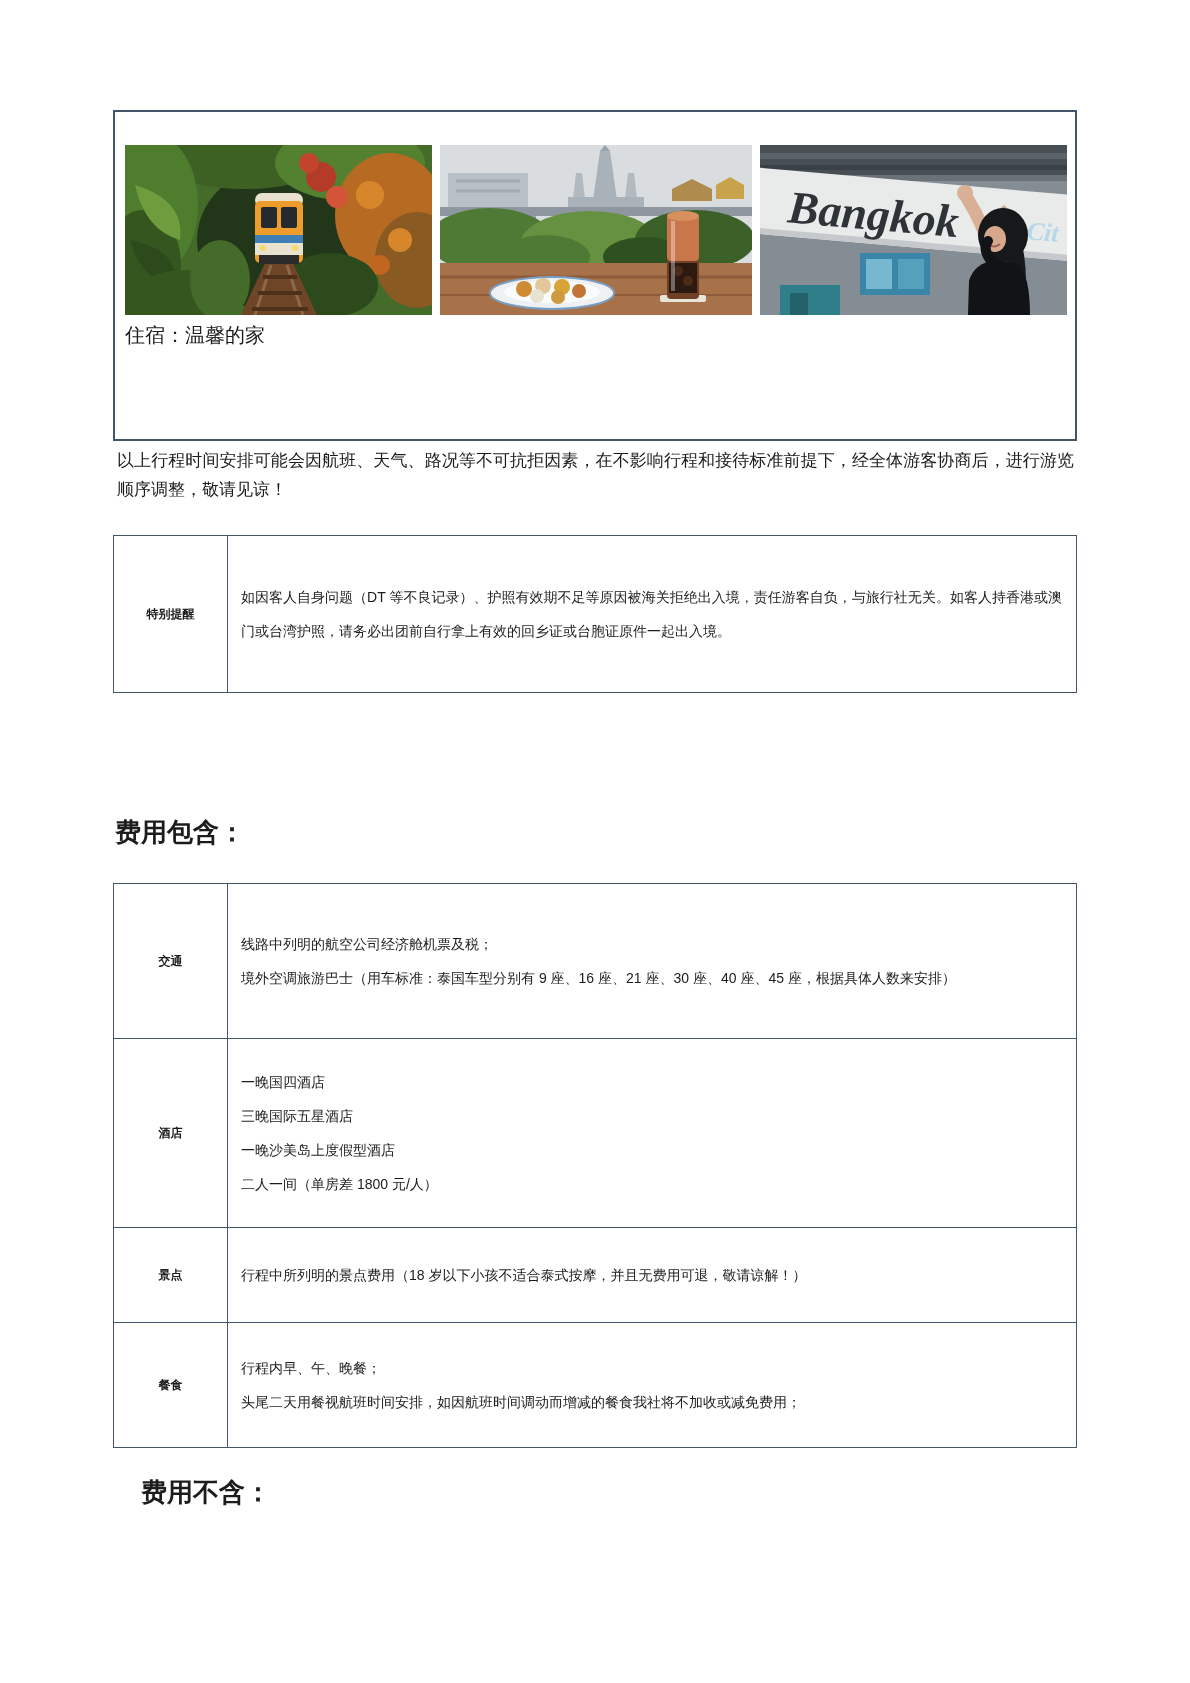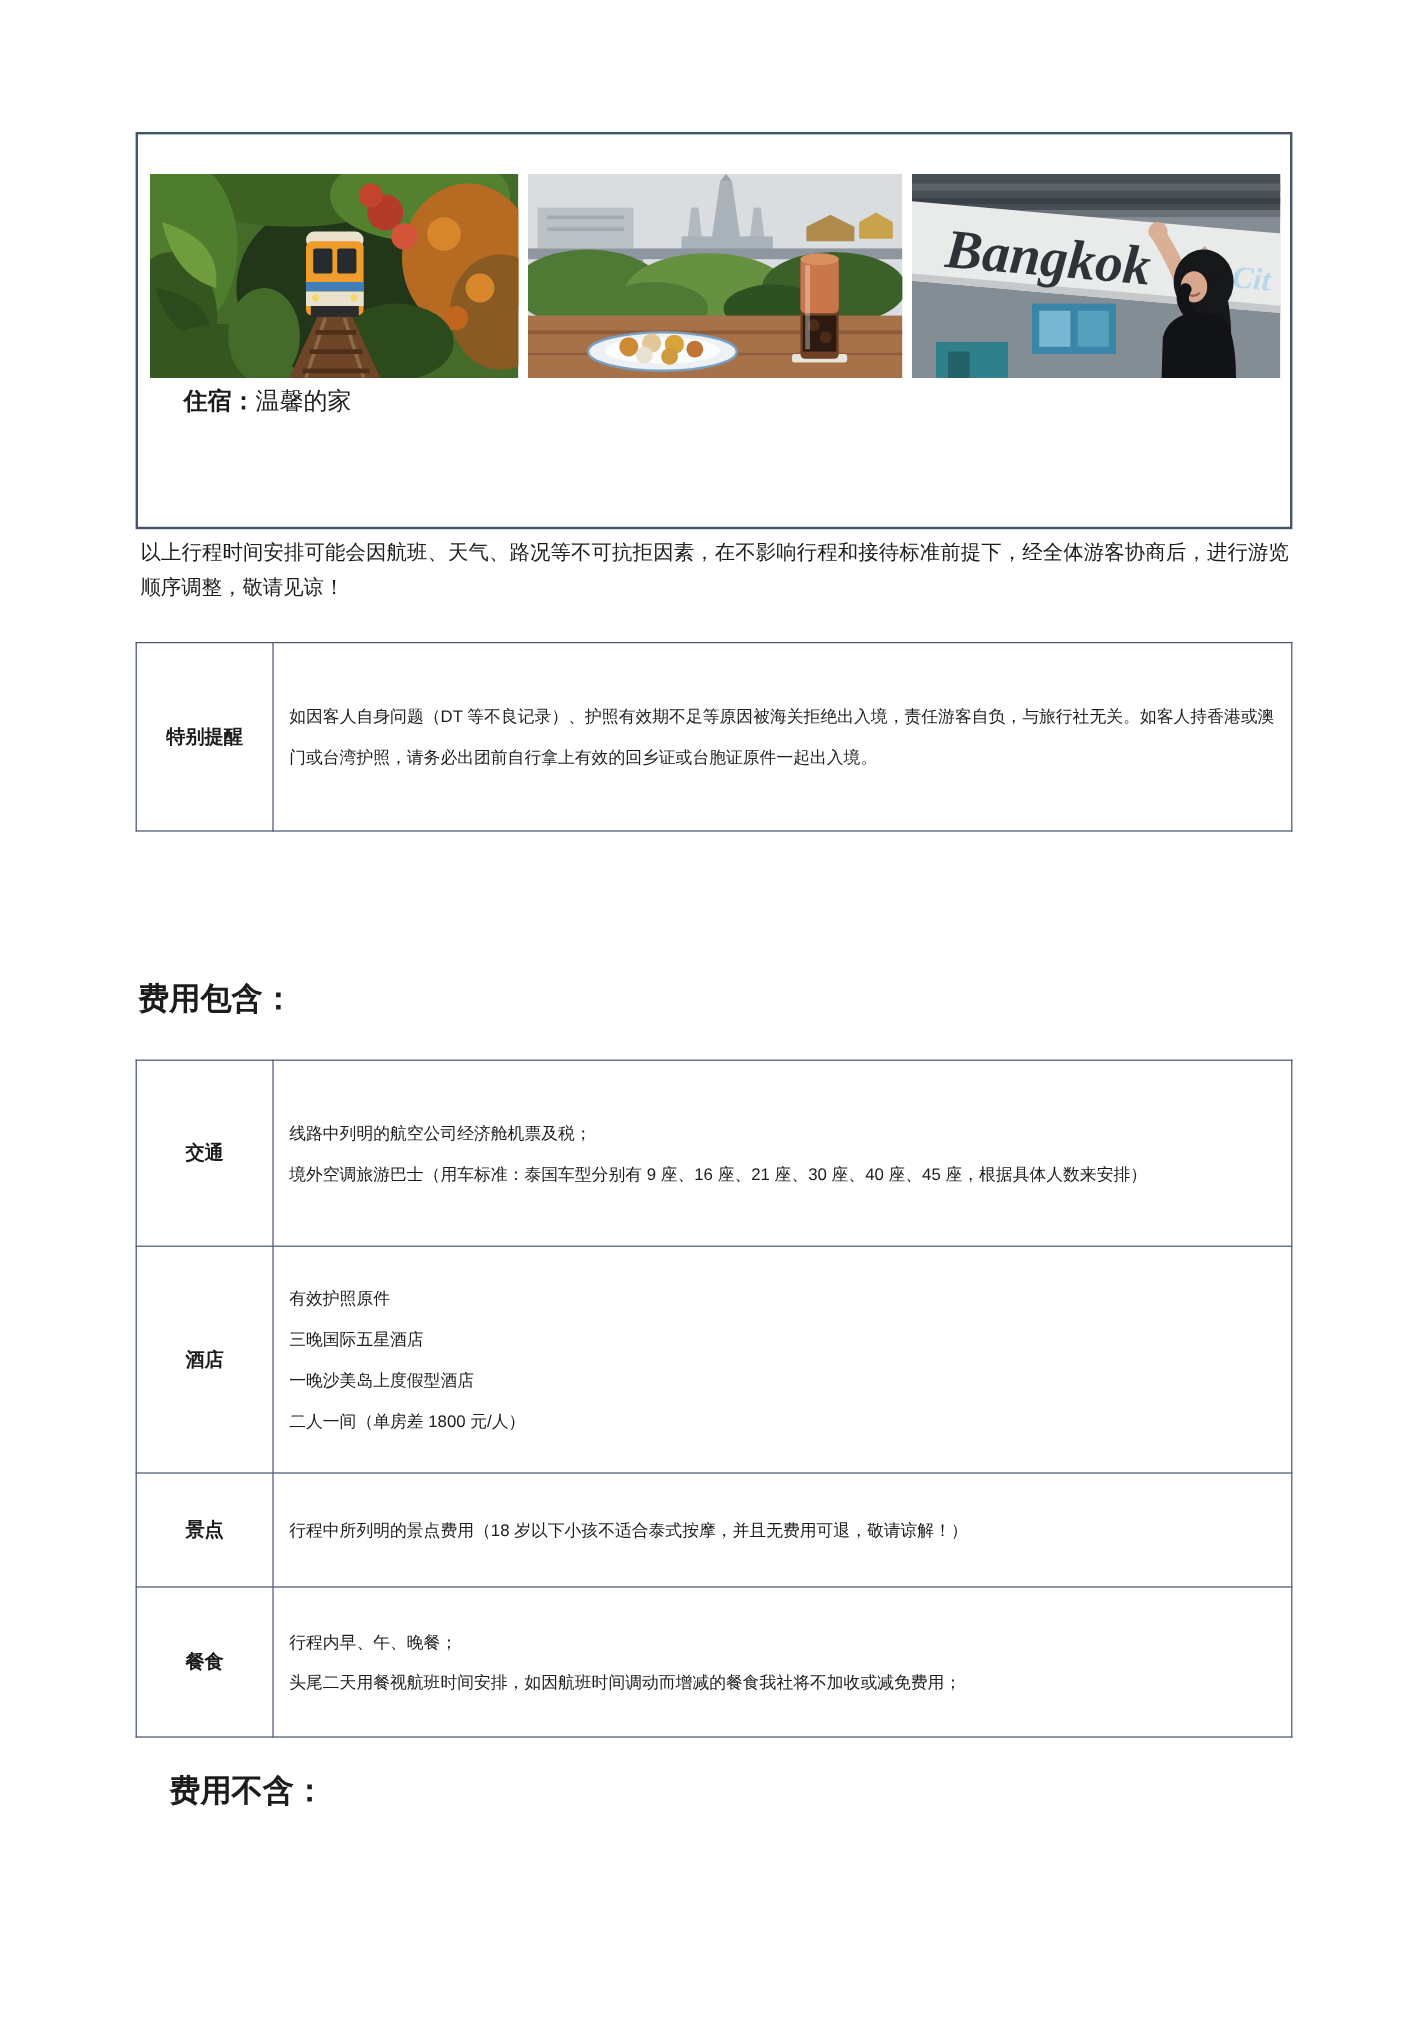--- a/index.html
+++ b/index.html
@@ -10,36 +10,36 @@
   
   .intro-box {
     position:absolute; left:113px; top:110px; width:964px; height:331px;
     border:2px solid #44546A; padding:33px 10px 0 10px; background:#fff;
   }
   .photo-strip { display:flex; gap:8px; }
   .photo { height:170px; display:block; flex:0 0 auto; }
   .photo svg { display:block; width:100%; height:100%; }
 
   .accom-line { margin-top:8px; font-size:20px; line-height:24px; }
-  .accom-line b { font-weight:700;margin-left:28px; }
+  .accom-line b { font-weight:400; }
   .tips-para { margin-top:8px; font-size:19px; line-height:31px; text-align:justify; }
   .tips-para b { font-weight:700; }
 
   .notice-para {
     position:absolute; left:117px; top:446px; width:957px;
     font-size:17px; line-height:29px; text-align:justify;
   }
 
   table.doc-tbl {
     position:absolute; left:113px; width:964px;
     border-collapse:collapse; table-layout:fixed; background:#fff;
   }
   table.doc-tbl td { border:1.5px solid #44546A; vertical-align:middle; }
   td.lbl {
-    width:114px; text-align:center; font-weight:700; font-size:16px;
+    width:114px; text-align:center; font-weight:700; font-size:12px;
     padding:4px 2px;
   }
   td.val { padding:10px 14px 10px 13px; font-size:14px; line-height:34px; }
   td.val .cell-line { text-align:justify; }
   td.val.just { text-align:justify; }
 
   .tbl-special { top:535px; }
   .tbl-fees { top:883px; }
 
   .sec-heading {
@@ -197,21 +197,21 @@
         <tr>
       <td class="lbl" style="height:155px">交通</td>
       <td class="val">
         <div class="cell-line">线路中列明的航空公司经济舱机票及税；</div>
         <div class="cell-line">境外空调旅游巴士（用车标准：泰国车型分别有 9 座、16 座、21 座、30 座、40 座、45 座，根据具体人数来安排）</div>
       </td>
     </tr>
     <tr>
       <td class="lbl" style="height:189px">酒店</td>
       <td class="val">
-        <div class="cell-line">有效护照原件</div>
+        <div class="cell-line">一晚国四酒店</div>
         <div class="cell-line">三晚国际五星酒店</div>
         <div class="cell-line">一晚沙美岛上度假型酒店</div>
         <div class="cell-line">二人一间（单房差 1800 元/人）</div>
       </td>
     </tr>
     <tr>
       <td class="lbl" style="height:95px">景点</td>
       <td class="val">
         <div class="cell-line">行程中所列明的景点费用（18 岁以下小孩不适合泰式按摩，并且无费用可退，敬请谅解！）</div>
       </td>

